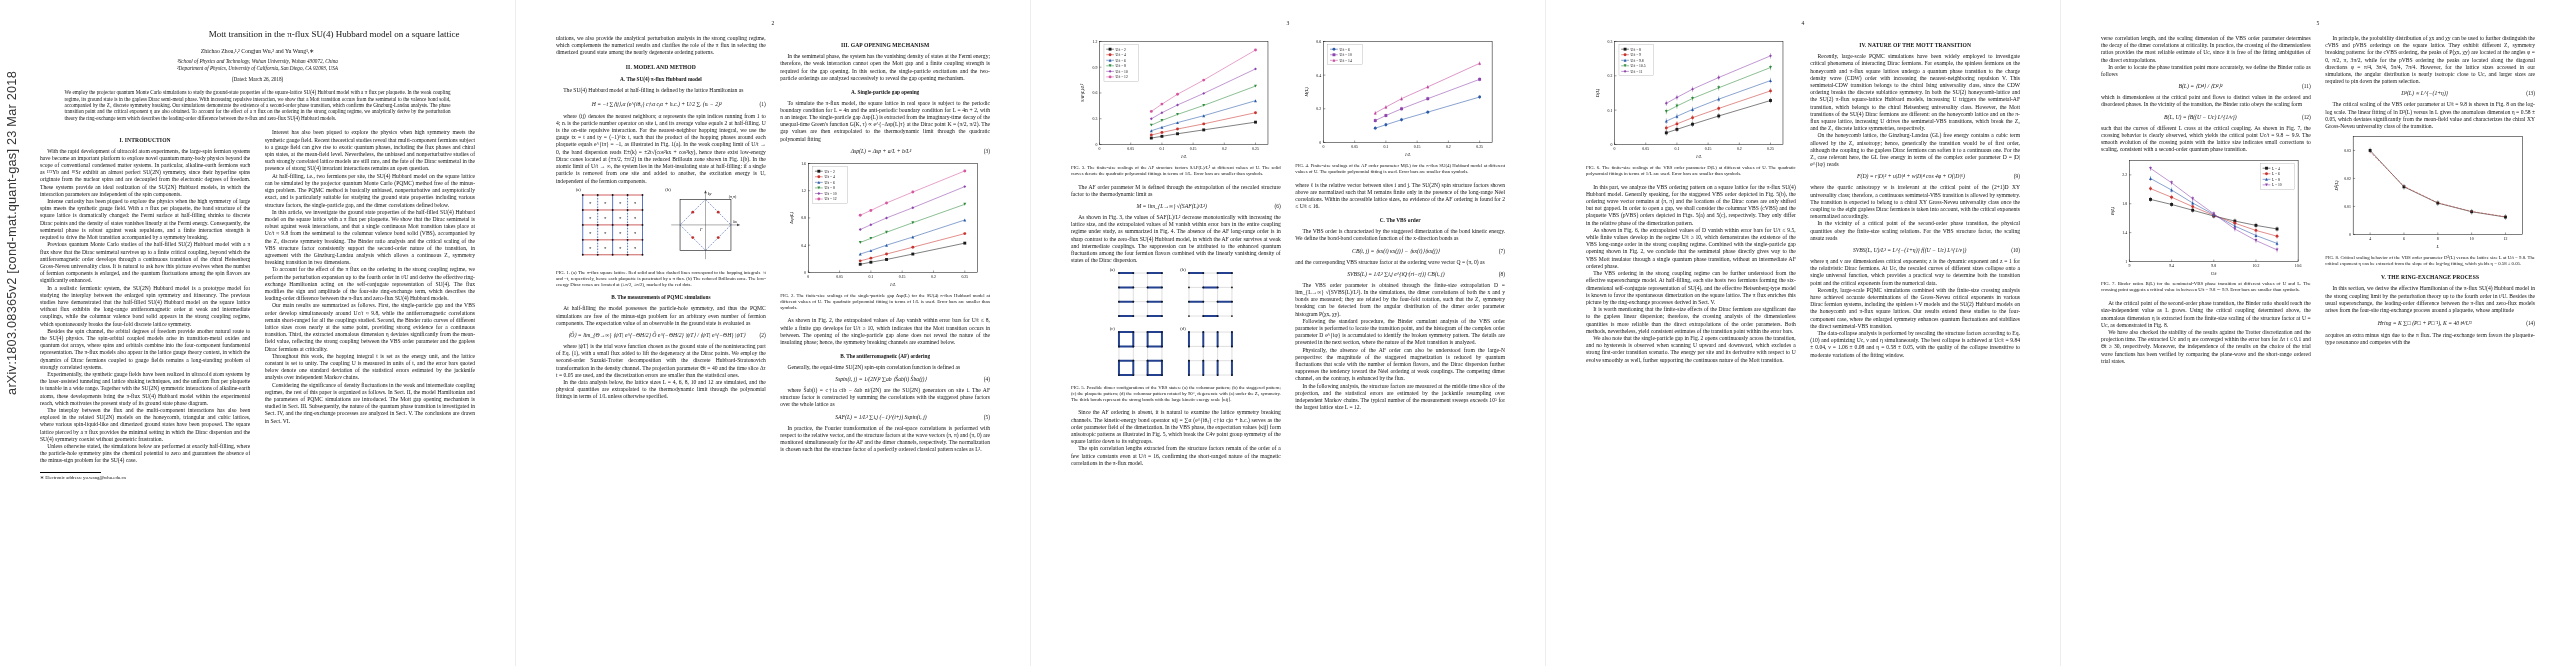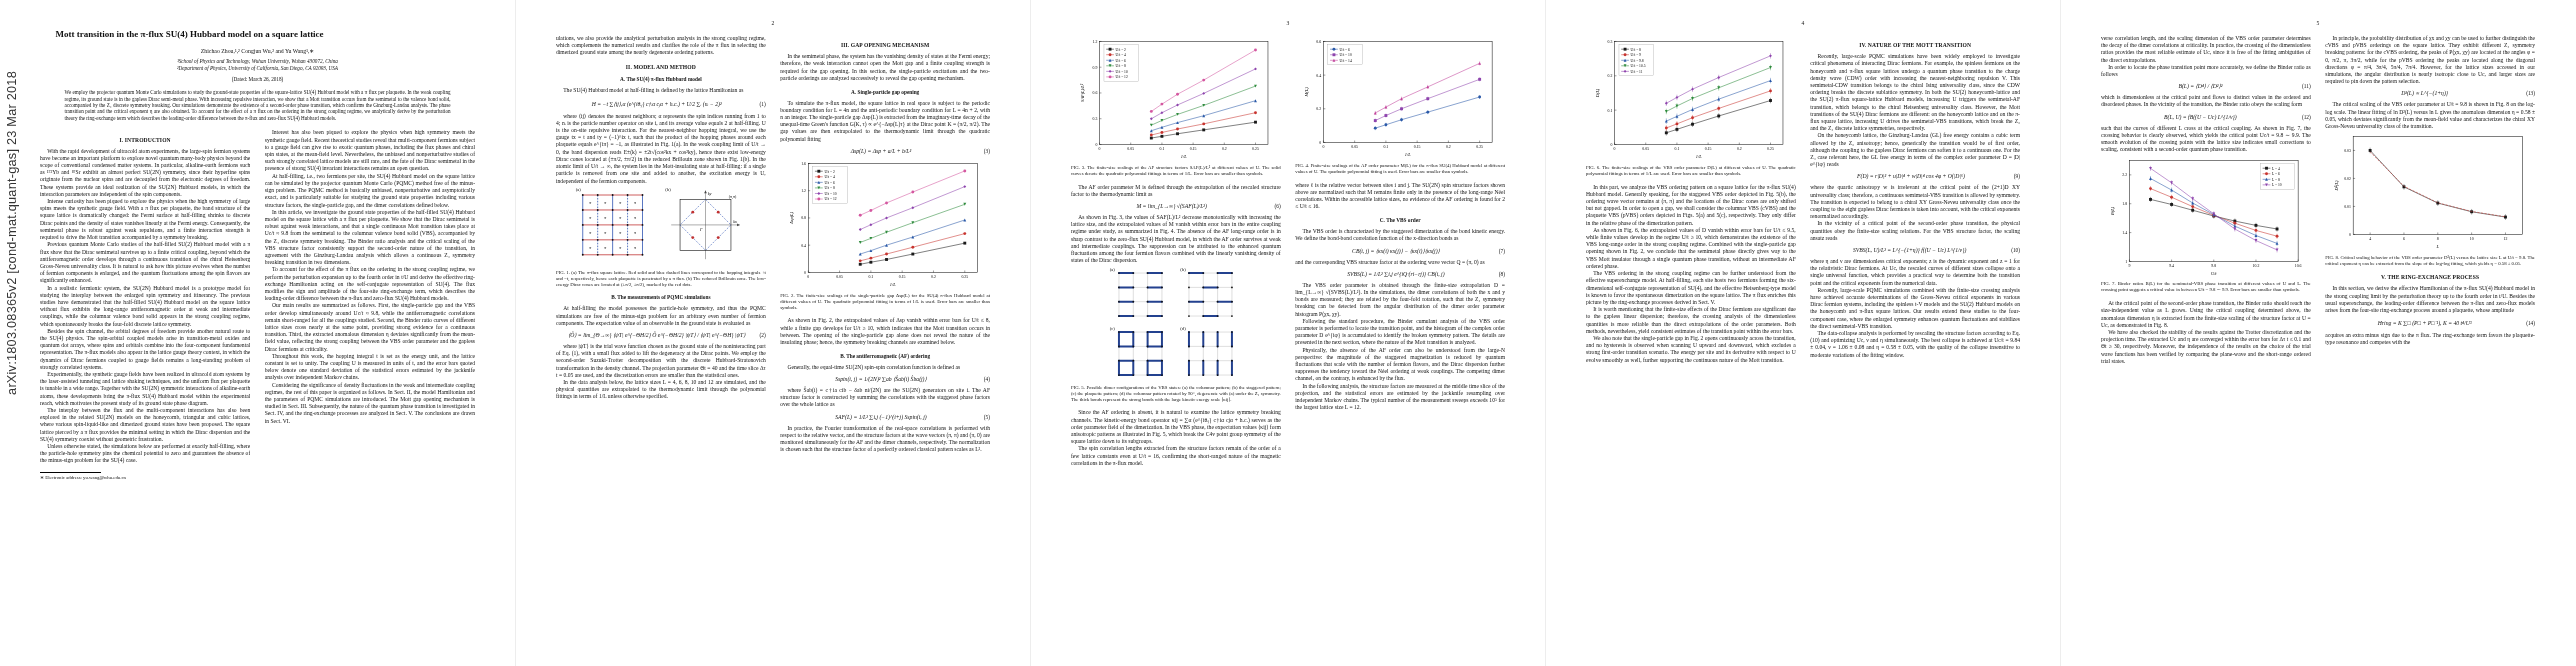--- a/index.html
+++ b/index.html
@@ -16,21 +16,21 @@
   .para.cont{text-indent:0}
   .eq{display:flex;align-items:center;gap:2.2px;margin:5px 0;font-size:5.7px}
   .eq .bd{flex:1;text-align:center;font-style:italic}
   .eq .no{font-size:5.3px;font-style:normal}
   .fig{margin:2.2px 0 6.7px;text-align:center}
   .figrow{display:flex;justify-content:center;gap:6.7px}
   .panel{position:relative;display:inline-block}
   .plabel{position:absolute;top:0;left:1.1px;font-size:4.6px}
   .figcap{font-size:4.8px;line-height:6px;text-align:justify;margin-top:2.8px}
   .titleblock{flex:0 0 auto}
-  .title{font-size:9px;font-weight:bold;text-align:left;margin:12.2px 15.6px 8.3px;line-height:11px}
+  .title{font-size:9px;font-weight:normal;text-align:right;margin:12.2px 15.6px 8.3px;line-height:11px}
   .authors{font-size:5.8px;text-align:center;margin-bottom:3.9px}
   .affil{font-size:5.2px;font-style:italic;text-align:center;line-height:7px}
   .dated{font-size:5.2px;text-align:center;margin:3.9px 0 7.2px}
   .abstract{font-size:5.1px;line-height:6.4px;text-align:justify;margin:0 24.5px 8.3px}
   .fnrule{width:61px;border-top:0.6px solid #000;margin:7.2px 0 2.2px}
   .fn{font-size:4.8px}
   .arxiv-stamp{position:absolute;left:4.4px;top:71px;writing-mode:vertical-rl;transform:rotate(180deg);font-family:"Liberation Sans",sans-serif;font-size:12.8px;color:#333;letter-spacing:0.2px;white-space:nowrap;z-index:5}
   svg{font-family:"Liberation Serif",serif;display:inline-block}
   svg text{fill:#000}
 </style>

